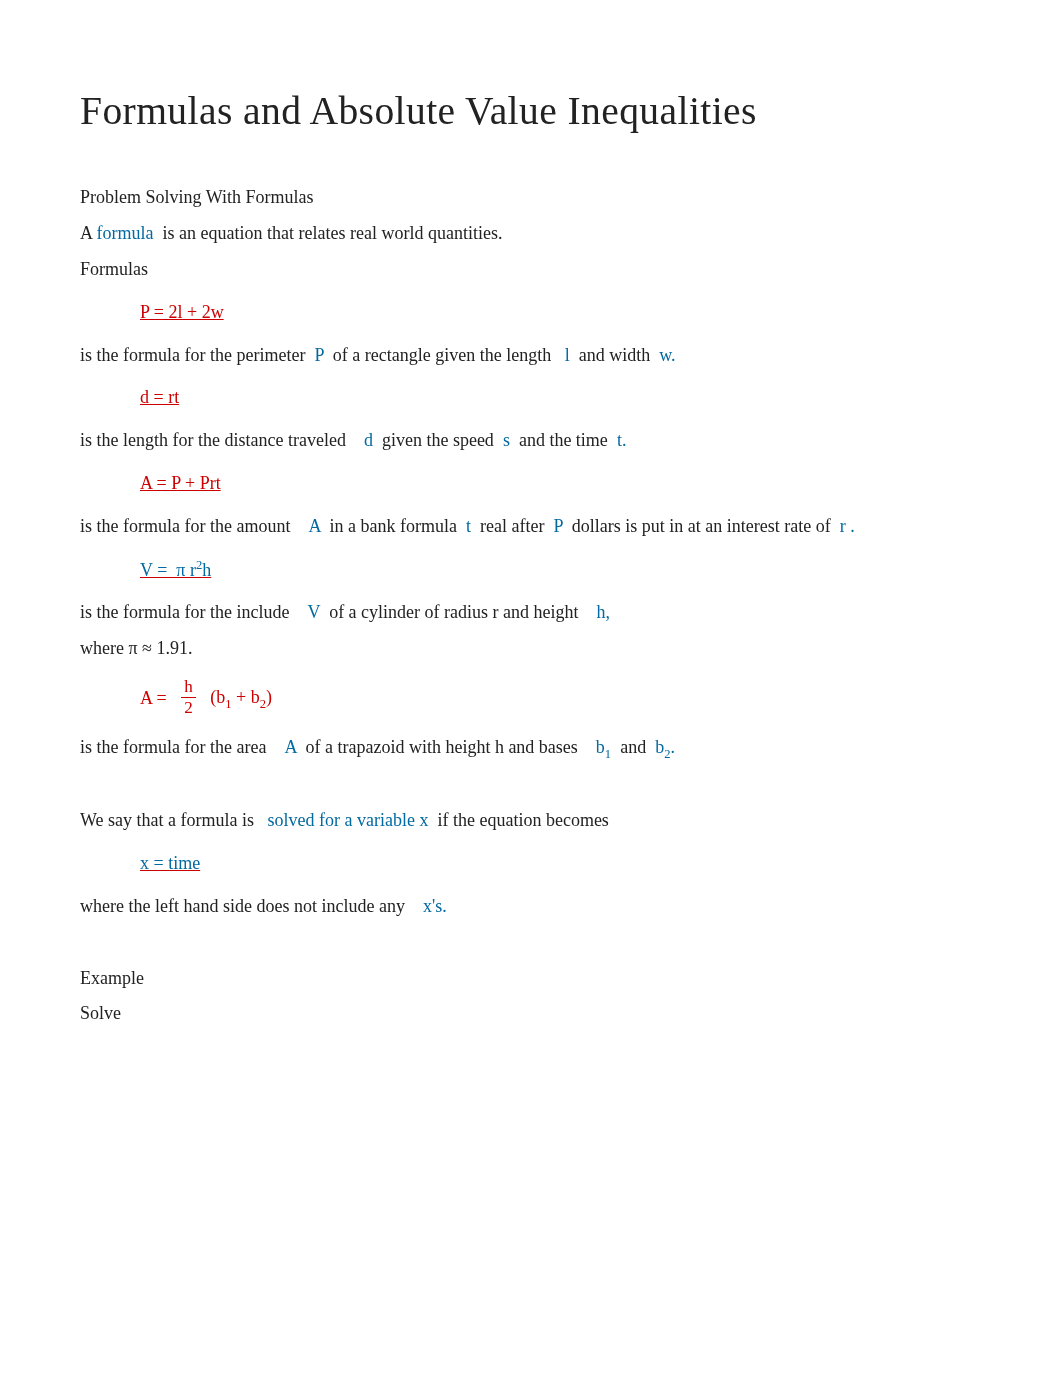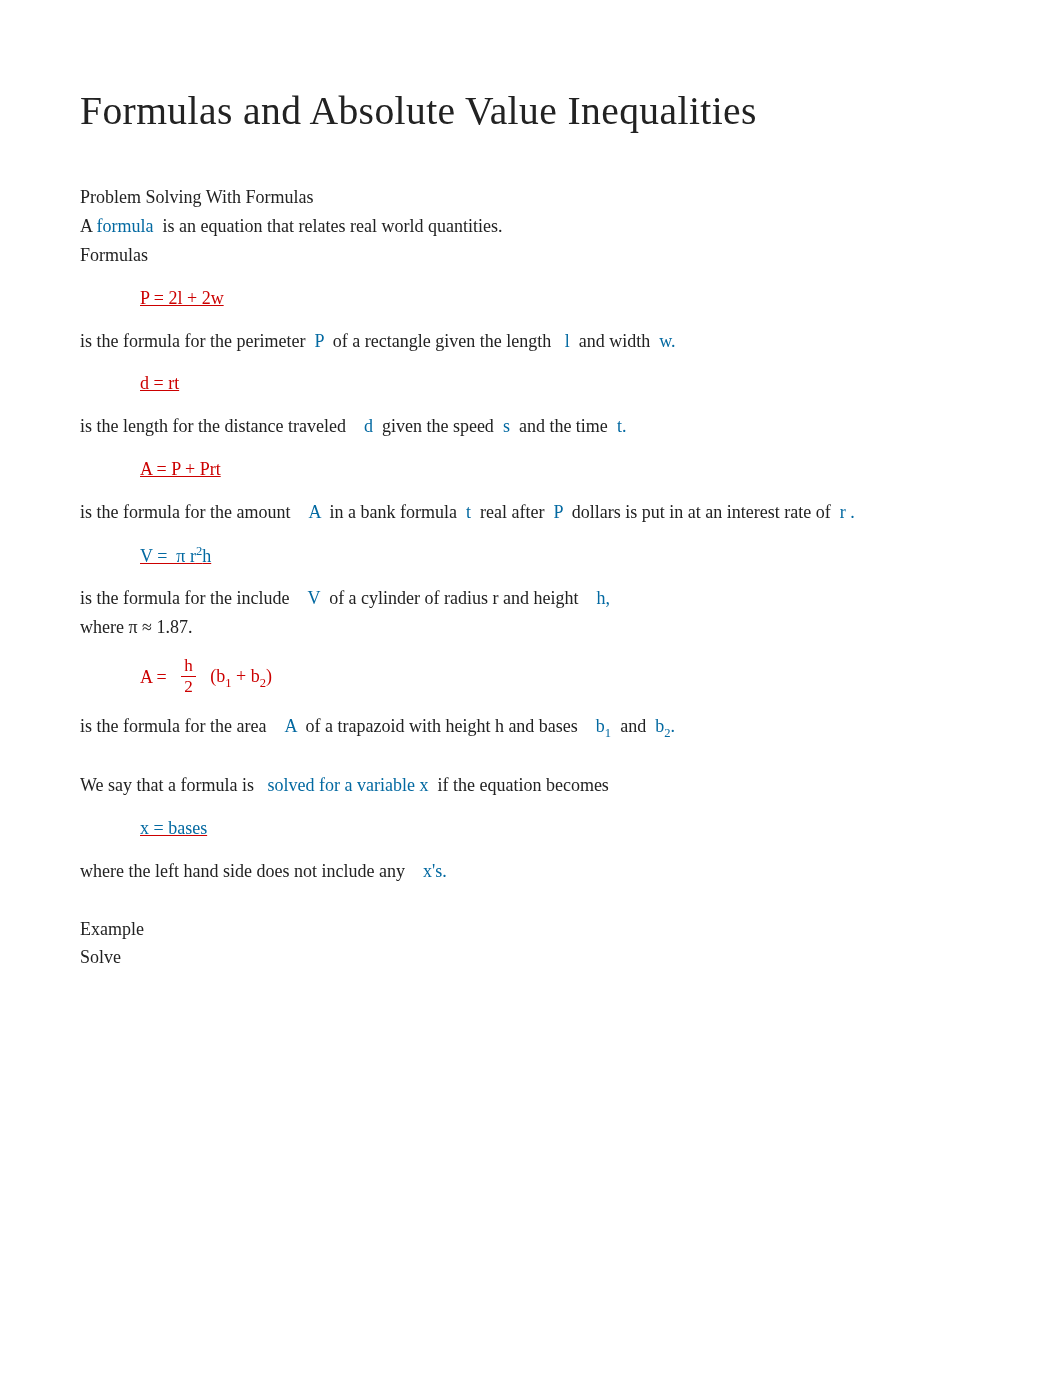--- a/index.html
+++ b/index.html
@@ -26,21 +26,21 @@
       margin-bottom: 4px;
       margin-top: 10px;
     }
     .formula-block {
       margin: 14px 0 14px 60px;
       color: #cc0000;
       font-size: 1em;
       text-decoration: underline;
     }
     .paragraph {
-      margin: 0 0;
+      margin: 7px 0;
     }
     .fraction {
       display: inline-flex;
       flex-direction: column;
       align-items: center;
       vertical-align: middle;
       font-size: 0.95em;
       margin: 0 2px;
       color: #cc0000;
     }
@@ -137,21 +137,21 @@
   <span class="red">V = &nbsp;π r<sup>2</sup>h</span>
 </div>
 
 
 <p class="paragraph">
   <span>is the formula for the include</span>
   &nbsp;&nbsp;&nbsp;<span class="red">V</span>
   &nbsp;<span>of a cylinder of radius r and height</span>
   &nbsp;&nbsp;&nbsp;<span class="red">h,</span>
 </p>
-<p class="paragraph">where π ≈ 1.87.</p>
+<p class="paragraph">where π ≈ 1.91.</p>
 
 
 <div class="formula-fraction-block">
   <span>A =</span>
   &nbsp;
   <span class="fraction">
     <span class="numer">h</span>
     <span class="denom">2</span>
   </span>
   &nbsp;
@@ -173,21 +173,21 @@
 
 
 <p class="paragraph">
   <span>We say that a formula is</span>
   &nbsp;&nbsp;<span class="red">solved for a variable x</span>
   &nbsp;<span>if the equation becomes</span>
 </p>
 
 
 <div class="formula-block">
-  <span class="red">x = bases</span>
+  <span class="red">x = time</span>
 </div>
 
 
 <p class="paragraph">
   <span>where the left hand side does not include any</span>
   &nbsp;&nbsp;&nbsp;<span class="red">x's.</span>
 </p>
 
 <br>
 

